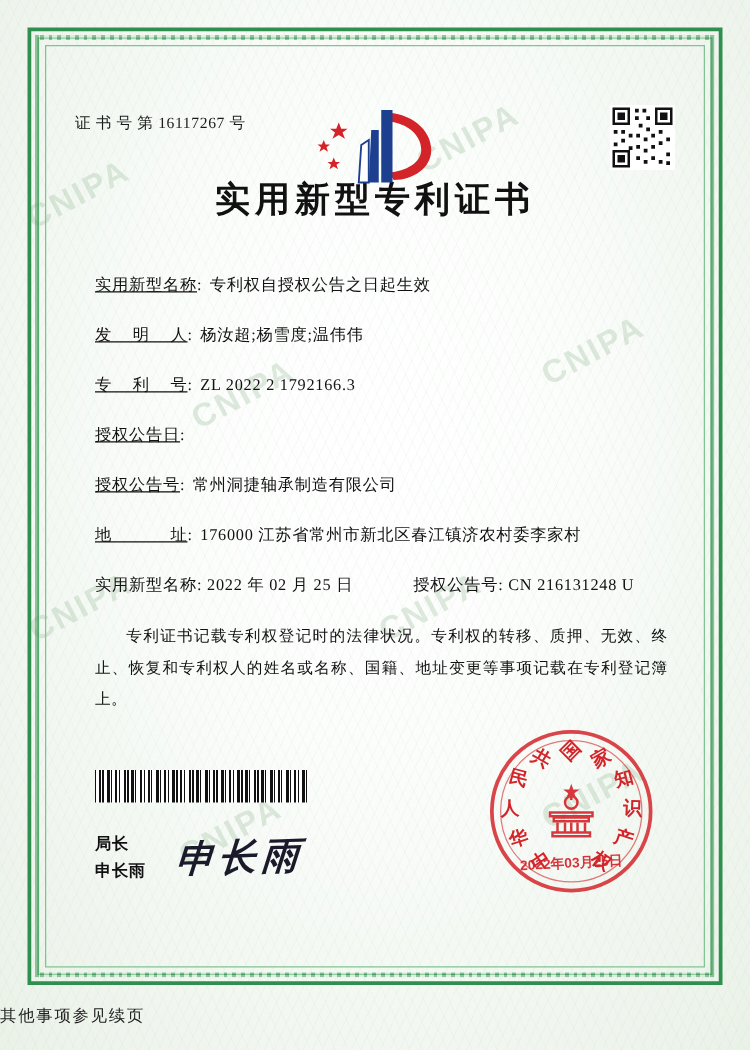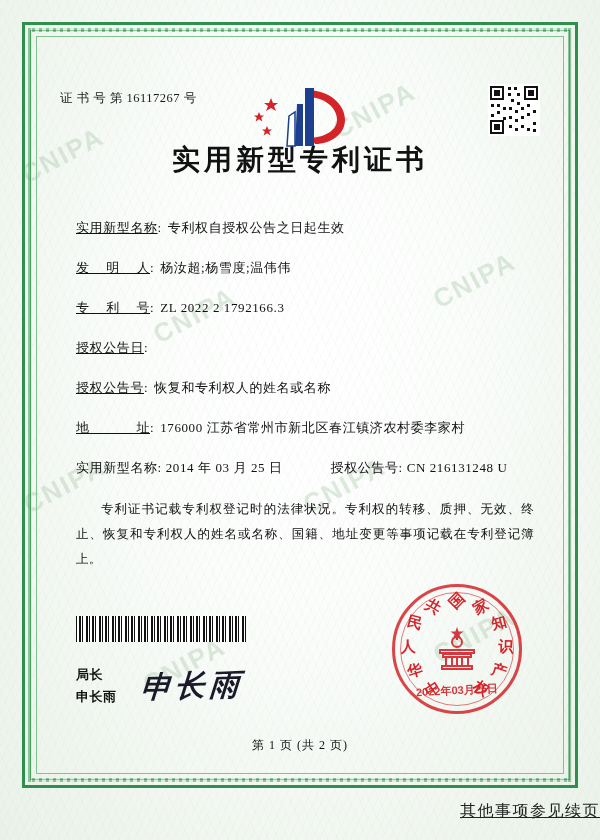--- a/index.html
+++ b/index.html
@@ -290,26 +290,25 @@
     font-size: 12px;
     color: #111;
     letter-spacing: 1px;
   }
 
   .footer-note {
     position: absolute;
     left: 0;
     right: 0;
     bottom: 18px;
-    text-align: right;
-    font-size: 16px;
+    text-align: left;
+    font-size: 13px;
     color: #222;
     letter-spacing: 1.5px;
     font-family: "Liberation Serif", serif;
-    text-decoration: underline;
   }
 </style>
 </head>
 <body>
 
 <div class="page">
 
   <div class="bg-texture"></div>
 
   <div class="wm wm1">CNIPA</div>
@@ -410,33 +409,33 @@
       </div>
 
       <div class="field-row">
         <span class="field-label">授权公告日</span>
         <span class="field-colon">:</span>
       </div>
 
       <div class="field-row">
         <span class="field-label">授权公告号</span>
         <span class="field-colon">:</span>
-        <span class="field-value">恢复和专利权人的姓名或名称</span>
+        <span class="field-value">常州洞捷轴承制造有限公司</span>
       </div>
 
       <div class="field-row">
         <span class="field-label spread">地址</span>
         <span class="field-colon">:</span>
         <span class="field-value">176000 江苏省常州市新北区春江镇济农村委李家村</span>
       </div>
 
       <div class="row-two">
         <span>
           <span>实用新型名称</span><span>:</span>
-          <span>2014 年 03 月 25 日</span>
+          <span>2022 年 02 月 25 日</span>
         </span>
         <span class="second">
           <span>授权公告号</span><span>:</span>
           <span>CN 216131248 U</span>
         </span>
       </div>
     </div>
 
     <div class="para">专利证书记载专利权登记时的法律状况。专利权的转移、质押、无效、终止、恢复和专利权人的姓名或名称、国籍、地址变更等事项记载在专利登记簿上。</div>
 
@@ -499,17 +498,16 @@
             <path d="M27 8 L27 18"></path>
             <circle cx="27" cy="20" r="5"></circle>
           </g>
           <polygon points="27,5 28.6,9.6 33.5,9.6 29.5,12.5 31,17.2 27,14.3 23,17.2 24.5,12.5 20.5,9.6 25.4,9.6" fill="#d3242a"></polygon>
         </svg>
       </div>
 
       <div class="seal-date">2022年03月25日</div>
     </div>
 
-    <div class="page-num">第 1 页 (共 2 页)</div>
   </div>
 
   <div class="footer-note">其他事项参见续页</div>
 </div>
 
 </body></html>

